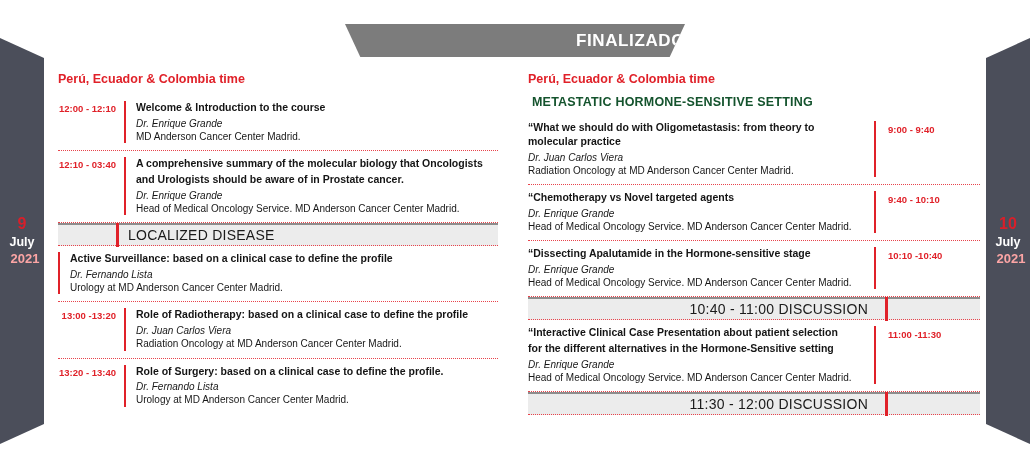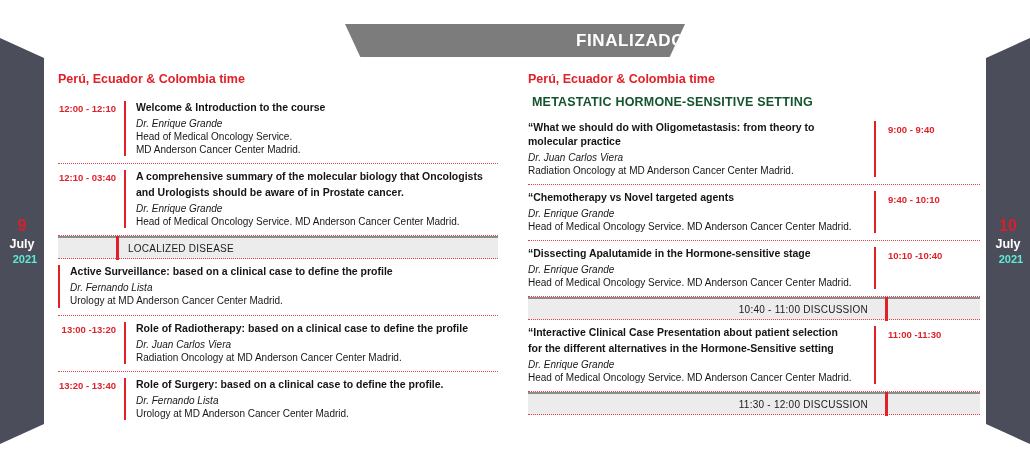--- a/index.html
+++ b/index.html
@@ -24,21 +24,21 @@
   
   .slab{
     position:absolute;top:38px;width:44px;height:406px;
     background:#4b4e5a;
     display:flex;flex-direction:column;align-items:center;justify-content:center;
   }
   .slab-left{left:0;clip-path:polygon(0 0,100% 20px,100% calc(100% - 20px),0 100%);}
   .slab-right{right:0;clip-path:polygon(0 20px,100% 0,100% 100%,0 calc(100% - 20px));}
   .slab-day{color:#d81f2a;font-size:16px;font-weight:bold;line-height:1.25;}
   .slab-month{color:#ffffff;font-size:12.5px;font-weight:bold;line-height:1.3;}
-  .slab-year{color:#5eead4;font-size:11px;font-weight:bold;line-height:1.3;margin-left:6px;}
+  .slab-year{color:#fca5a5;font-size:13px;font-weight:bold;line-height:1.3;margin-left:6px;}
 
   
   .col{position:absolute;top:72px;}
   .col-left{left:58px;width:440px;}
   .col-right{left:528px;width:452px;}
 
   .col-head{
     color:#e02129;font-size:12.5px;font-weight:bold;margin-bottom:9px;
   }
   .section-head{
@@ -73,21 +73,21 @@
   }
   .affil{font-size:10px;color:#171717;line-height:1.32;}
 
   
   .band{
     position:relative;background:#ececec;
     border-top:2px solid #8d8d8d;
     border-bottom:1.6px dotted #e8434b;
     height:20px;display:flex;align-items:center;
   }
-  .band-label{font-size:10px;color:#1a1a1a;letter-spacing:.25px;}
+  .band-label{font-size:14px;color:#1a1a1a;letter-spacing:.25px;}
   .band-left .band-label{margin-left:70px;}
   .band-right{justify-content:flex-end;}
   .band-right .band-label{margin-right:112px;}
   .band-spine{
     position:absolute;top:-2px;bottom:-2px;width:2.6px;background:#e02129;
   }
   .band-left .band-spine{left:58px;}
   .band-right .band-spine{right:92px;}
 </style>
 </head>
@@ -113,21 +113,20 @@
 
   <div class="col col-left left">
 
     <div class="col-head">Perú, Ecuador &amp; Colombia time</div>
 
     <div class="row">
       <div class="row-time">12:00 - 12:10</div>
       <div class="row-body">
         <div class="title">Welcome &amp; Introduction to the course</div>
         <div class="speaker">Dr. Enrique Grande</div>
-        <div class="affil">Head of Medical Oncology Service.</div>
         <div class="affil">MD Anderson Cancer Center Madrid.</div>
       </div>
     </div>
 
     <div class="row">
       <div class="row-time">12:10 - 03:40</div>
       <div class="row-body">
         <div class="title">A comprehensive summary of the molecular biology that Oncologists</div>
         <div class="title">and Urologists should be aware of in Prostate cancer.</div>
         <div class="speaker">Dr. Enrique Grande</div>

